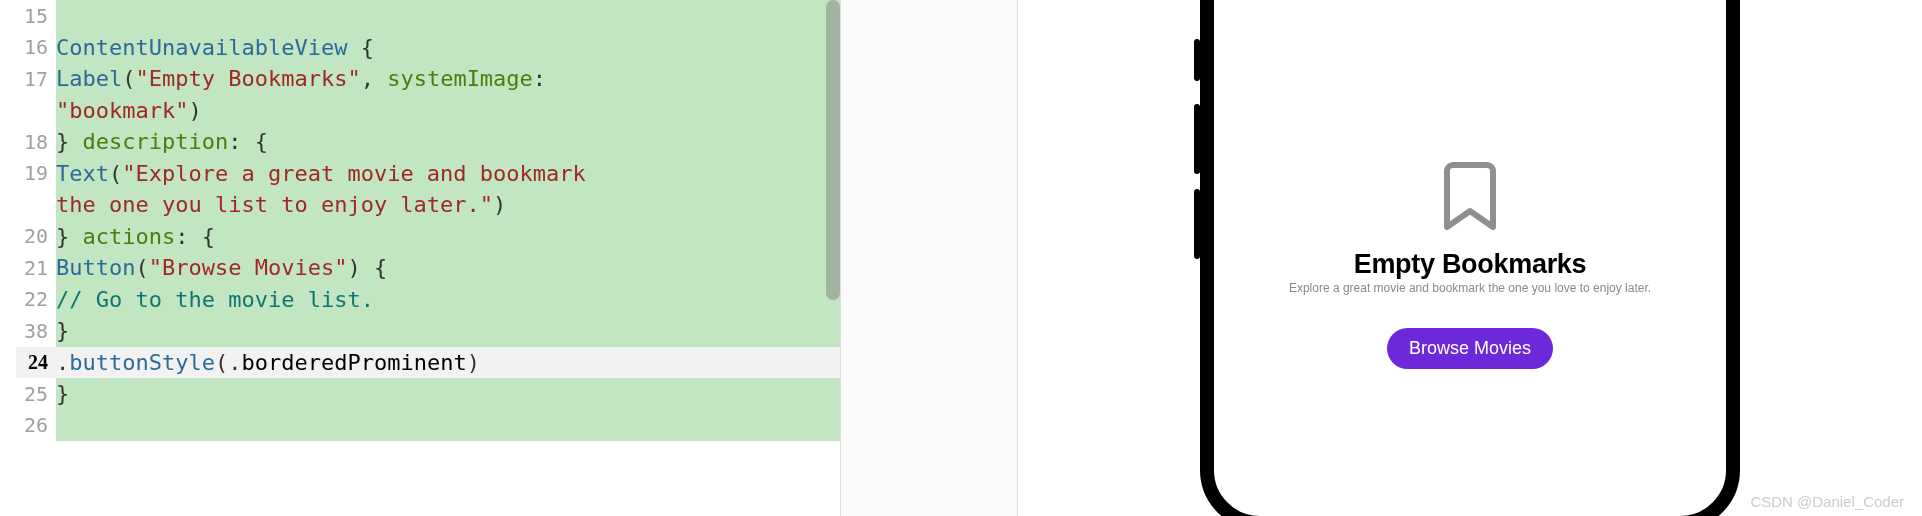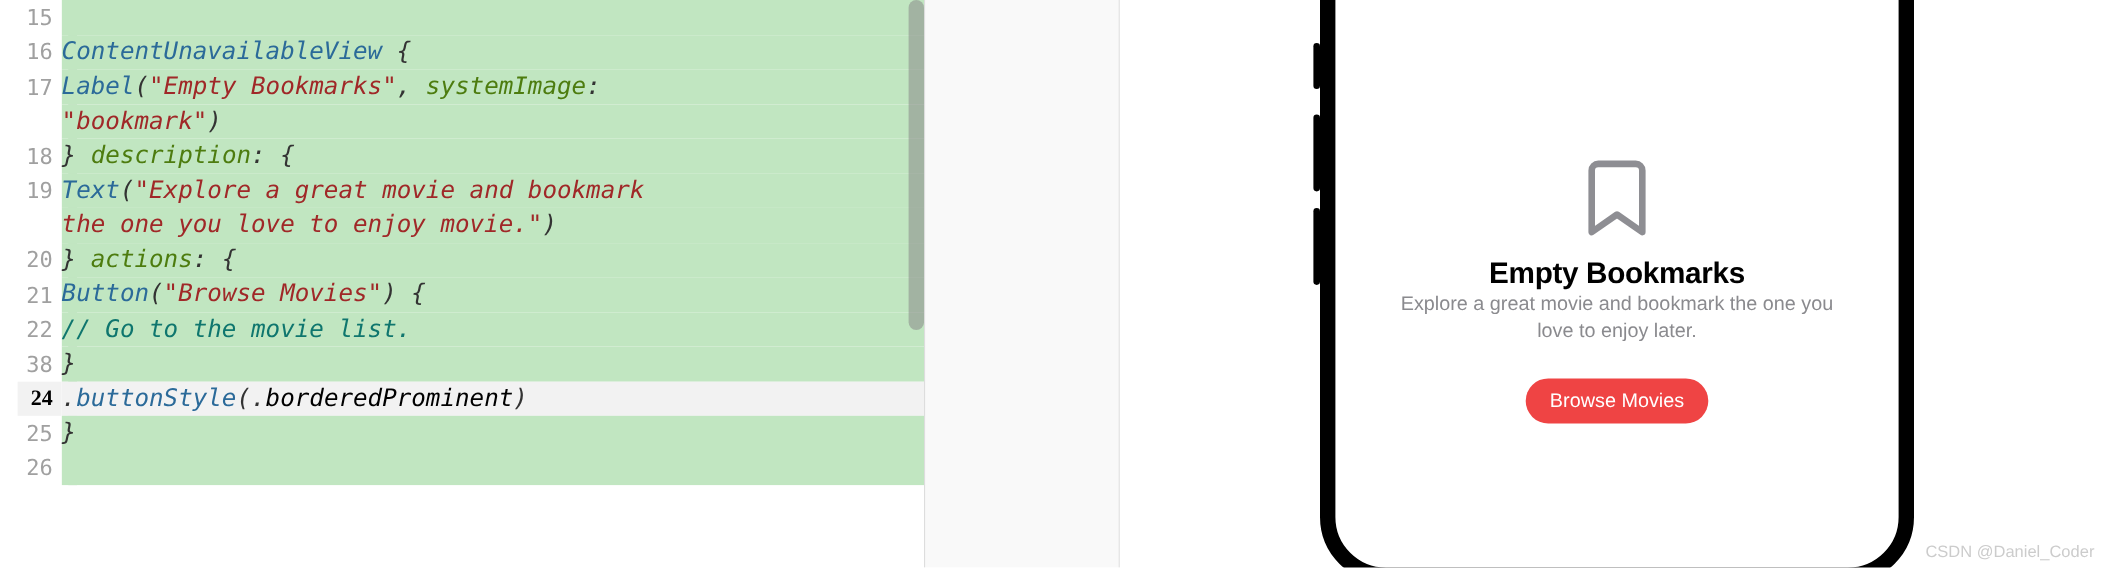--- a/index.html
+++ b/index.html
@@ -47,21 +47,20 @@
       position: absolute;
       left: 46px;
       width: 8px;
       height: 100%;
       background: #b8d8b8;
     }
     .code-area {
       flex: 1;
       position: relative;
       overflow: hidden;
-      font-style: italic;
     }
     .code-line {
       height: 31.5px;
       display: flex;
       align-items: center;
       font-size: 22px;
       white-space: pre;
       padding-left: 0;
     }
     .code-line.highlighted {
@@ -142,28 +141,28 @@
       margin-bottom: 18px;
     }
     .empty-title {
       font-size: 27px;
       font-weight: 700;
       color: #000;
       margin-bottom: 0;
       letter-spacing: -0.3px;
     }
     .empty-desc {
-      font-size: 18px;
+      font-size: 12px;
       color: #8a8a8e;
       line-height: 1.35;
       margin-bottom: 32px;
       max-width: 420px;
     }
     .browse-btn {
-      background: #ef4444;
+      background: #6d28d9;
       color: #fff;
       border: none;
       border-radius: 22px;
       padding: 10px 22px;
       font-size: 18px;
       font-family: -apple-system, 'Helvetica Neue', sans-serif;
       cursor: pointer;
     }
     .watermark {
       position: absolute;
@@ -235,21 +234,21 @@
         <span>26</span>
       </div>
   </div>
   <div class="code-area">
     <div class="code-line highlighted"></div>
     <div class="code-line highlighted">        <span class="tok-type">ContentUnavailableView</span><span class="tok-plain"> {</span></div>
     <div class="code-line highlighted">          <span class="tok-type">Label</span><span class="tok-plain">(</span><span class="tok-string">"Empty Bookmarks"</span><span class="tok-plain">, </span><span class="tok-param">systemImage</span><span class="tok-plain">:</span></div>
     <div class="code-line highlighted">            <span class="tok-string">"bookmark"</span><span class="tok-plain">)</span></div>
     <div class="code-line highlighted">        <span class="tok-plain">} </span><span class="tok-param">description</span><span class="tok-plain">: {</span></div>
     <div class="code-line highlighted">          <span class="tok-type">Text</span><span class="tok-plain">(</span><span class="tok-string">"Explore a great movie and bookmark</span></div>
-    <div class="code-line highlighted">            <span class="tok-string">the one you love to enjoy movie."</span><span class="tok-plain">)</span></div>
+    <div class="code-line highlighted">            <span class="tok-string">the one you list to enjoy later."</span><span class="tok-plain">)</span></div>
     <div class="code-line highlighted">        <span class="tok-plain">} </span><span class="tok-param">actions</span><span class="tok-plain">: {</span></div>
     <div class="code-line highlighted">          <span class="tok-type">Button</span><span class="tok-plain">(</span><span class="tok-string">"Browse Movies"</span><span class="tok-plain">) {</span></div>
     <div class="code-line highlighted">            <span class="tok-comment">// Go to the movie list.</span></div>
     <div class="code-line highlighted">          <span class="tok-plain">}</span></div>
     <div class="code-line current">          <span class="tok-plain">.</span><span class="tok-method">buttonStyle</span><span class="tok-plain">(.</span><span class="tok-enum">borderedProminent</span><span class="tok-plain">)</span></div>
     <div class="code-line highlighted">        <span class="tok-plain">}</span></div>
     <div class="code-line highlighted"></div>
     <div class="scrollbar"></div>
   </div>
 </div>

